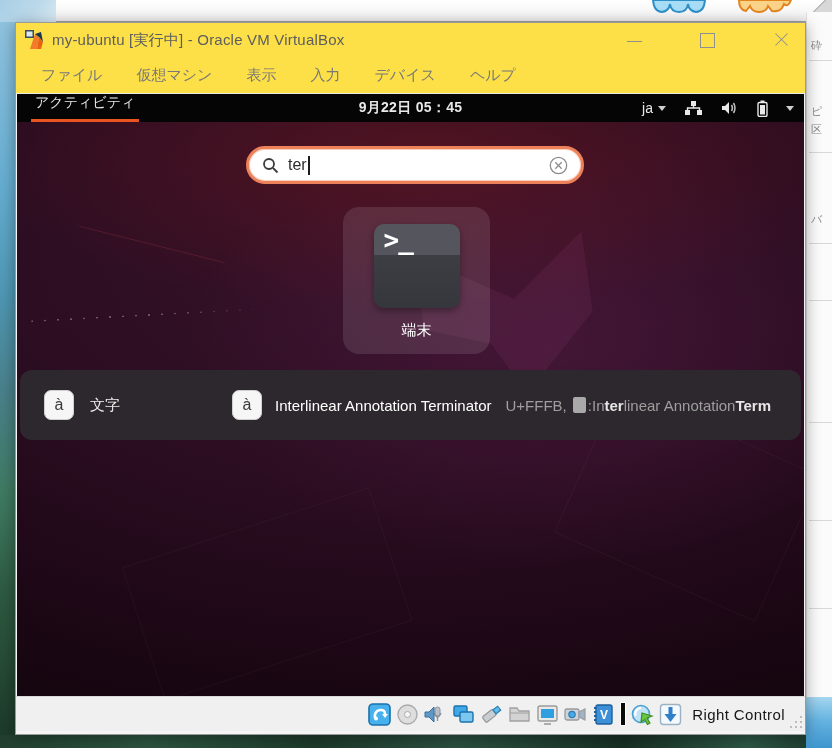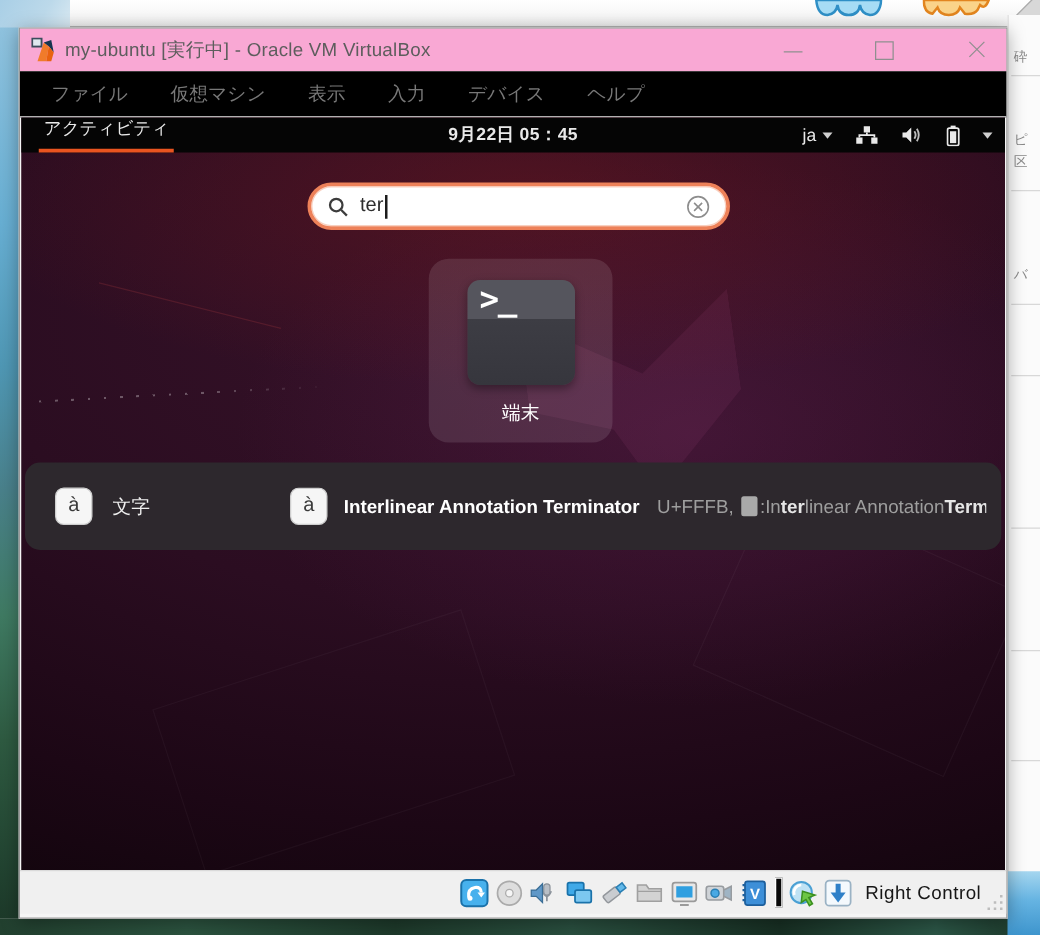--- a/index.html
+++ b/index.html
@@ -24,30 +24,30 @@
   .host-br-blue { position:absolute; left:806px; top:697px; width:26px; height:51px;
     background:linear-gradient(180deg,#a5d6ef 0%,#66b4e2 45%,#3e95cd 100%); }
   .corner-tr { position:absolute; left:814px; top:2px; width:30px; height:30px;
     background:#d8d8d8; border:1px solid #ababab; transform:rotate(45deg); }
   .host-icon { position:absolute; top:0; }
 
   
   .vbox-window { position:absolute; left:15px; top:22px; width:791px; height:713px;
     background:#f5f5f5; border:1px solid #9a9a9a; box-shadow:0 3px 14px rgba(0,0,0,.35);
     display:flex; flex-direction:column; }
-  .titlebar { height:34px; display:flex; align-items:center; padding-left:9px; background:#f9a8d4; }
+  .titlebar { height:34px; display:flex; align-items:center; padding-left:9px; background:#fde047; }
   .titlebar .vbox-logo { width:20px; height:20px; margin-right:7px; }
   .titlebar .title { font-size:15px; color:#5d5d5d; letter-spacing:.2px; }
   .win-controls { margin-left:auto; display:flex; align-items:center; }
   .wc { width:20px; height:20px; position:relative; cursor:default; }
   .wc-min { margin-right:52px; } .wc-min::after { content:""; position:absolute; left:2px; top:11px; width:15px; height:1px; background:#8f8f8f; }
   .wc-max { margin-right:55px; } .wc-max::after { content:""; position:absolute; left:3px; top:3px; width:13px; height:13px; border:1px solid #8f8f8f; }
   .wc-close { margin-right:13px; } .wc-close::before,.wc-close::after { content:""; position:absolute; left:1px; top:9px; width:17px; height:1px; background:#8f8f8f; }
   .wc-close::before { transform:rotate(45deg);} .wc-close::after { transform:rotate(-45deg);}
-  .menubar { height:37px; display:flex; align-items:center; padding-left:8px; background:#000000; border-bottom:1px solid #ebebeb; }
+  .menubar { height:37px; display:flex; align-items:center; padding-left:8px; background:#fde047; border-bottom:1px solid #ebebeb; }
   .menu-item { padding:0 17px; font-size:15px; color:#787878; cursor:default; }
 
   
   .guest { position:relative; margin:0 1px; height:602px; overflow:hidden;
     background:
       radial-gradient(95% 42% at 52% 10%, rgba(110,22,28,.50), rgba(0,0,0,0) 62%),
       radial-gradient(70% 55% at 68% 42%, rgba(105,35,90,.32), rgba(0,0,0,0) 66%),
       radial-gradient(130% 95% at 50% 26%, #371229 0%, #2b0d21 42%, #1c0715 72%, #0d0409 100%);
   }
   .wp-dots { position:absolute; left:14px; top:220px; width:235px; height:2px; opacity:.38;
@@ -89,21 +89,21 @@
   .app-label { margin-top:13px; color:#ffffff; font-size:15px; }
 
   
   .results-panel { position:absolute; left:3px; top:276px; width:781px; height:70px; border-radius:12px;
     background:#2d282d; display:flex; align-items:center; }
   .sq-icon { width:30px; height:30px; border-radius:7px; background:#f6f6f6; border:1px solid #cfcfcf;
     display:flex; align-items:center; justify-content:center; font-size:16px; color:#3a3a3a; flex:none; }
   .provider-group { margin-left:24px; display:flex; align-items:center; cursor:default; }
   .provider-label { margin-left:16px; color:#efefef; font-size:15px; }
   .result-group { position:absolute; left:212px; right:12px; display:flex; align-items:center; white-space:nowrap; overflow:hidden; cursor:default; }
-  .result-title { margin-left:13px; color:#ffffff; font-size:15px; font-weight:700; }
+  .result-title { margin-left:13px; color:#ffffff; font-size:15px; font-weight:400; }
   .result-desc { margin-left:14px; color:#9e9e9e; font-size:15px; display:flex; align-items:center; }
   .result-desc .b { color:#e6e6e6; font-weight:700; }
   .missing-glyph { display:inline-block; width:13px; height:16px; background:#a9a9a9; border-radius:2px; margin:0 2px 0 6px; }
 
   
   .statusbar { position:relative; height:35px; background:#f0f0f0; border-top:1px solid #dadada;
     display:flex; align-items:center; justify-content:flex-end; padding-right:20px; gap:3px; }
   .sb-icon { width:25px; height:25px; flex:none; }
   .kb-bar { width:6px; height:24px; background:#0a0a0a; border:1px solid #fff; margin:0 1px; flex:none; }
   .hostkey { margin-left:6px; font-size:15px; color:#161616; letter-spacing:.4px; white-space:nowrap; }

